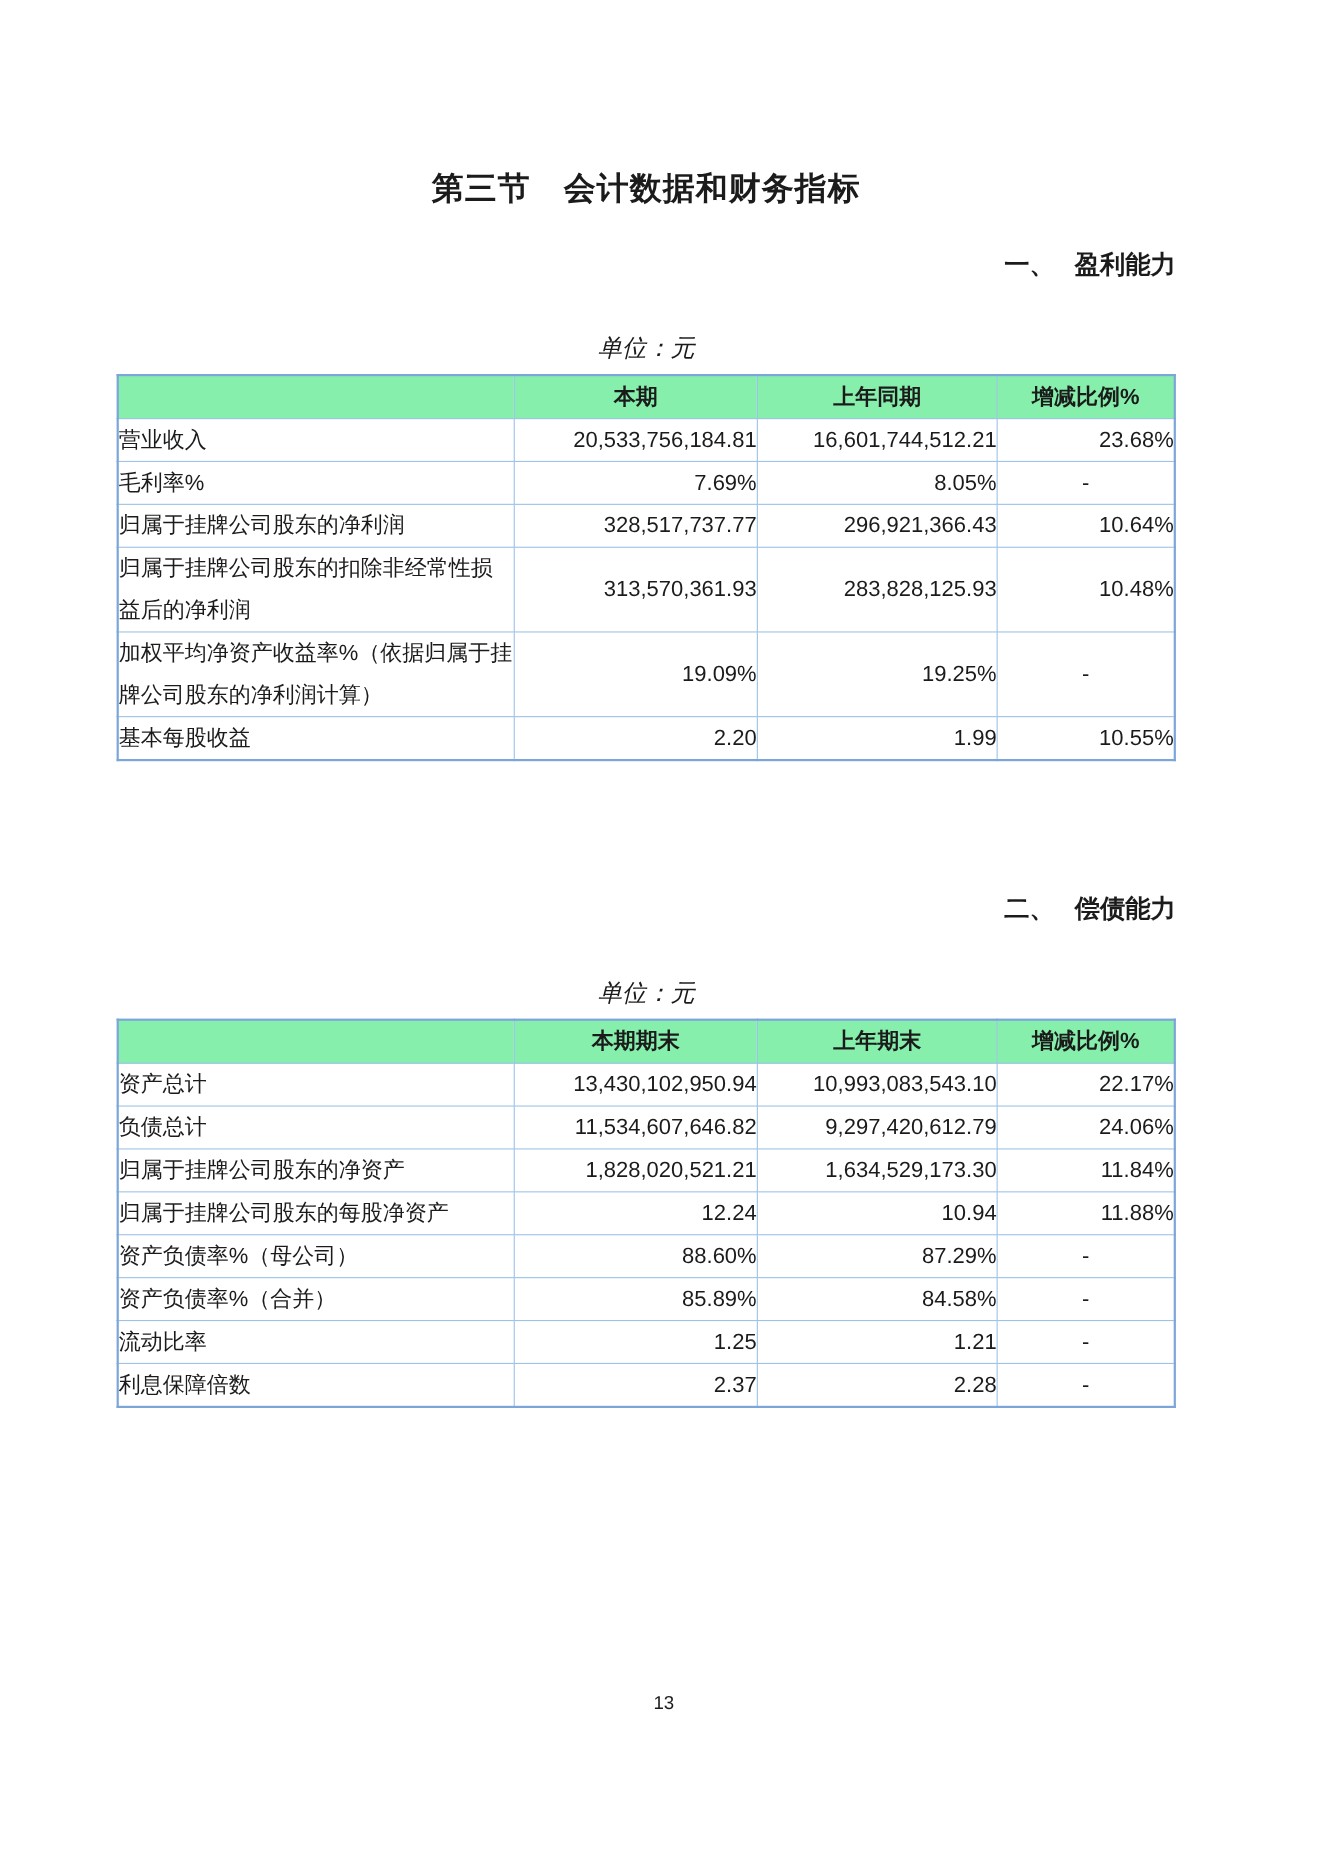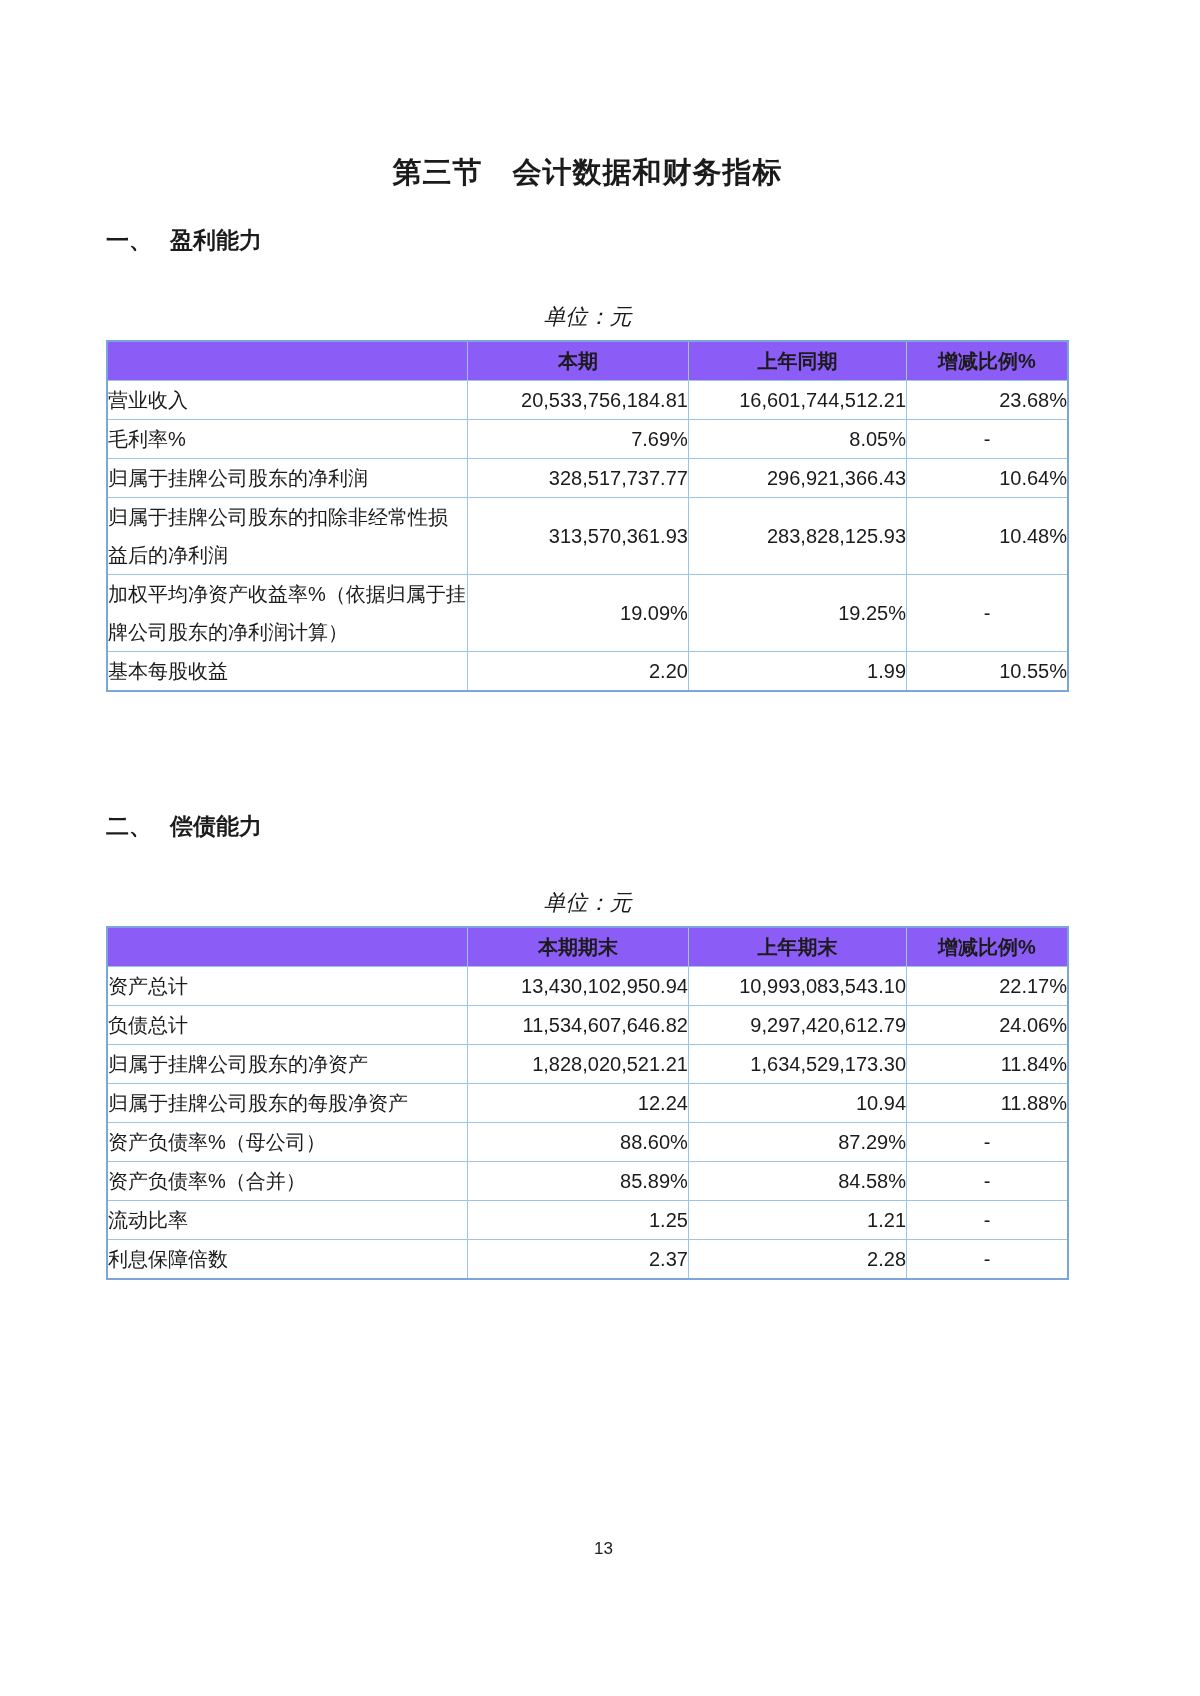--- a/index.html
+++ b/index.html
@@ -23,20 +23,21 @@
     font-weight:bold;
     text-align:center;
     line-height:40px;
     letter-spacing:1px;
   }
   .section-heading{
     margin-top:32px;
     font-size:23px;
     font-weight:bold;
     line-height:32px;
+    text-align:right;
   }
   .section-heading .sec-text{margin-left:18px;}
   .heading-2{margin-top:118px;}
   .unit-line{
     margin-top:48px;
     font-size:22px;
     text-align:center;
     line-height:26px;
     font-style:italic;
   }
@@ -51,21 +52,21 @@
   table.fin-table td{
     border:1px solid #9DC3E6;
     font-size:20px;
     line-height:38px;
     padding:0;
     vertical-align:middle;
     word-break:break-all;
   }
   table.fin-table thead tr{
     height:39px;
-    background:#8b5cf6;
+    background:#86efac;
   }
   table.fin-table th{
     font-weight:bold;
     text-align:center;
   }
   td.lbl{
     text-align:left;
     padding-left:20px;
     padding-right:28px;
   }

